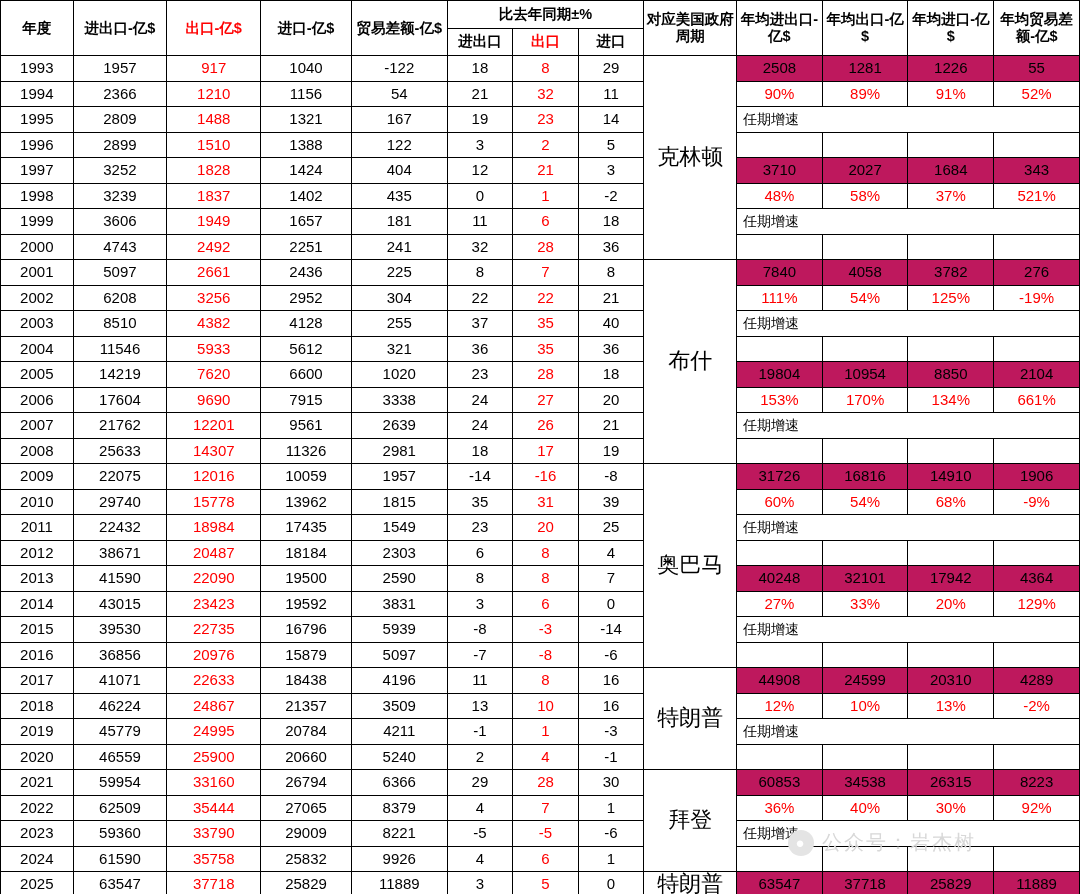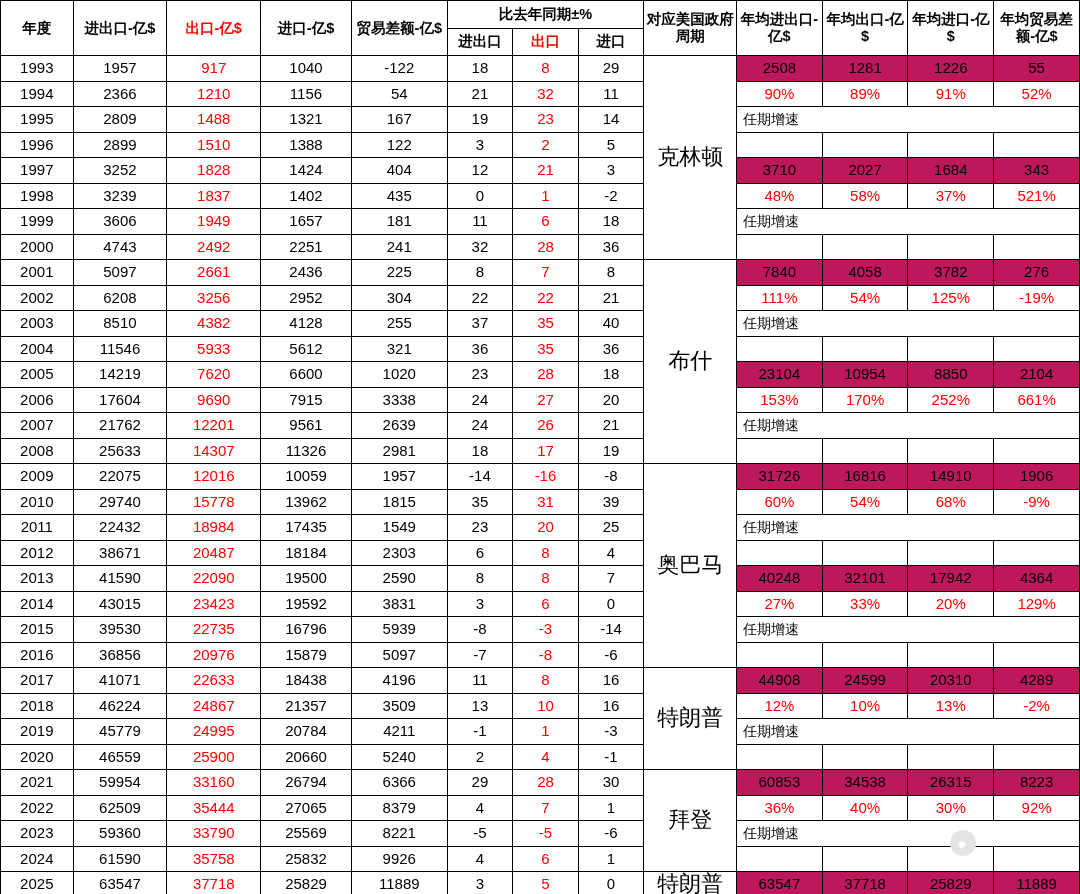--- a/index.html
+++ b/index.html
@@ -273,37 +273,37 @@
         </tr>
         <tr>
           <td>2005</td>
           <td>14219</td>
           <td class="red">7620</td>
           <td>6600</td>
           <td>1020</td>
           <td>23</td>
           <td class="red">28</td>
           <td>18</td>
-          <td class="yellow">23104</td>
+          <td class="yellow">19804</td>
           <td class="yellow">10954</td>
           <td class="yellow">8850</td>
           <td class="yellow">2104</td>
         </tr>
         <tr>
           <td>2006</td>
           <td>17604</td>
           <td class="red">9690</td>
           <td>7915</td>
           <td>3338</td>
           <td>24</td>
           <td class="red">27</td>
           <td>20</td>
           <td class="red">153%</td>
           <td class="red">170%</td>
-          <td class="red">252%</td>
+          <td class="red">134%</td>
           <td class="red">661%</td>
         </tr>
         <tr>
           <td>2007</td>
           <td>21762</td>
           <td class="red">12201</td>
           <td>9561</td>
           <td>2639</td>
           <td>24</td>
           <td class="red">26</td>
@@ -511,21 +511,21 @@
           <td>1</td>
           <td class="red">36%</td>
           <td class="red">40%</td>
           <td class="red">30%</td>
           <td class="red">92%</td>
         </tr>
         <tr>
           <td>2023</td>
           <td>59360</td>
           <td class="red">33790</td>
-          <td>25569</td>
+          <td>29009</td>
           <td>8221</td>
           <td>-5</td>
           <td class="red">-5</td>
           <td>-6</td>
           <td colspan="4" class="small-note" style="text-align: left; padding-left: 6px;">任期增速</td>
         </tr>
         <tr>
           <td>2024</td>
           <td>61590</td>
           <td class="red">35758</td>
@@ -551,14 +551,15 @@
           <td rowspan="1" class="era">特朗普</td>
           <td class="yellow">63547</td>
           <td class="yellow">37718</td>
           <td class="yellow">25829</td>
           <td class="yellow">11889</td>
         </tr>
       </tbody>
   </table>
   <div class="wm">
     <span class="wm-logo">●</span>
+    <span>公众号：岩杰树</span>
   </div>
 </div>
 
 </body></html>

